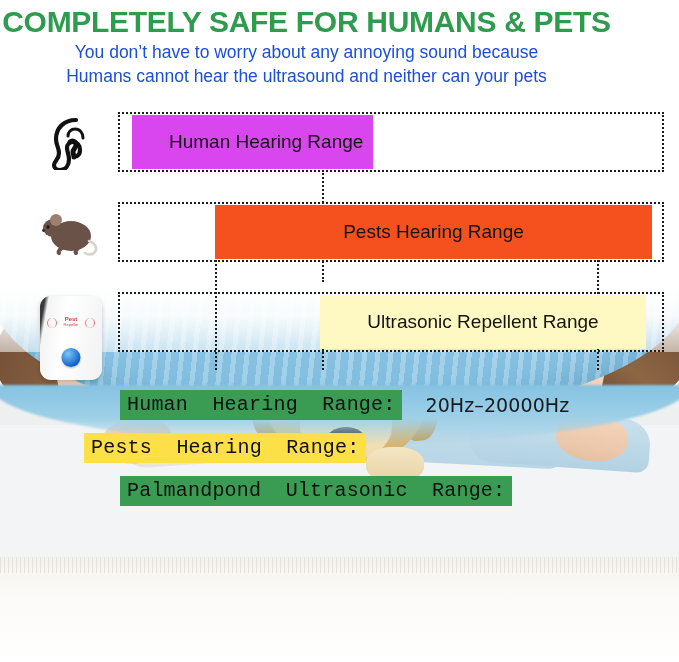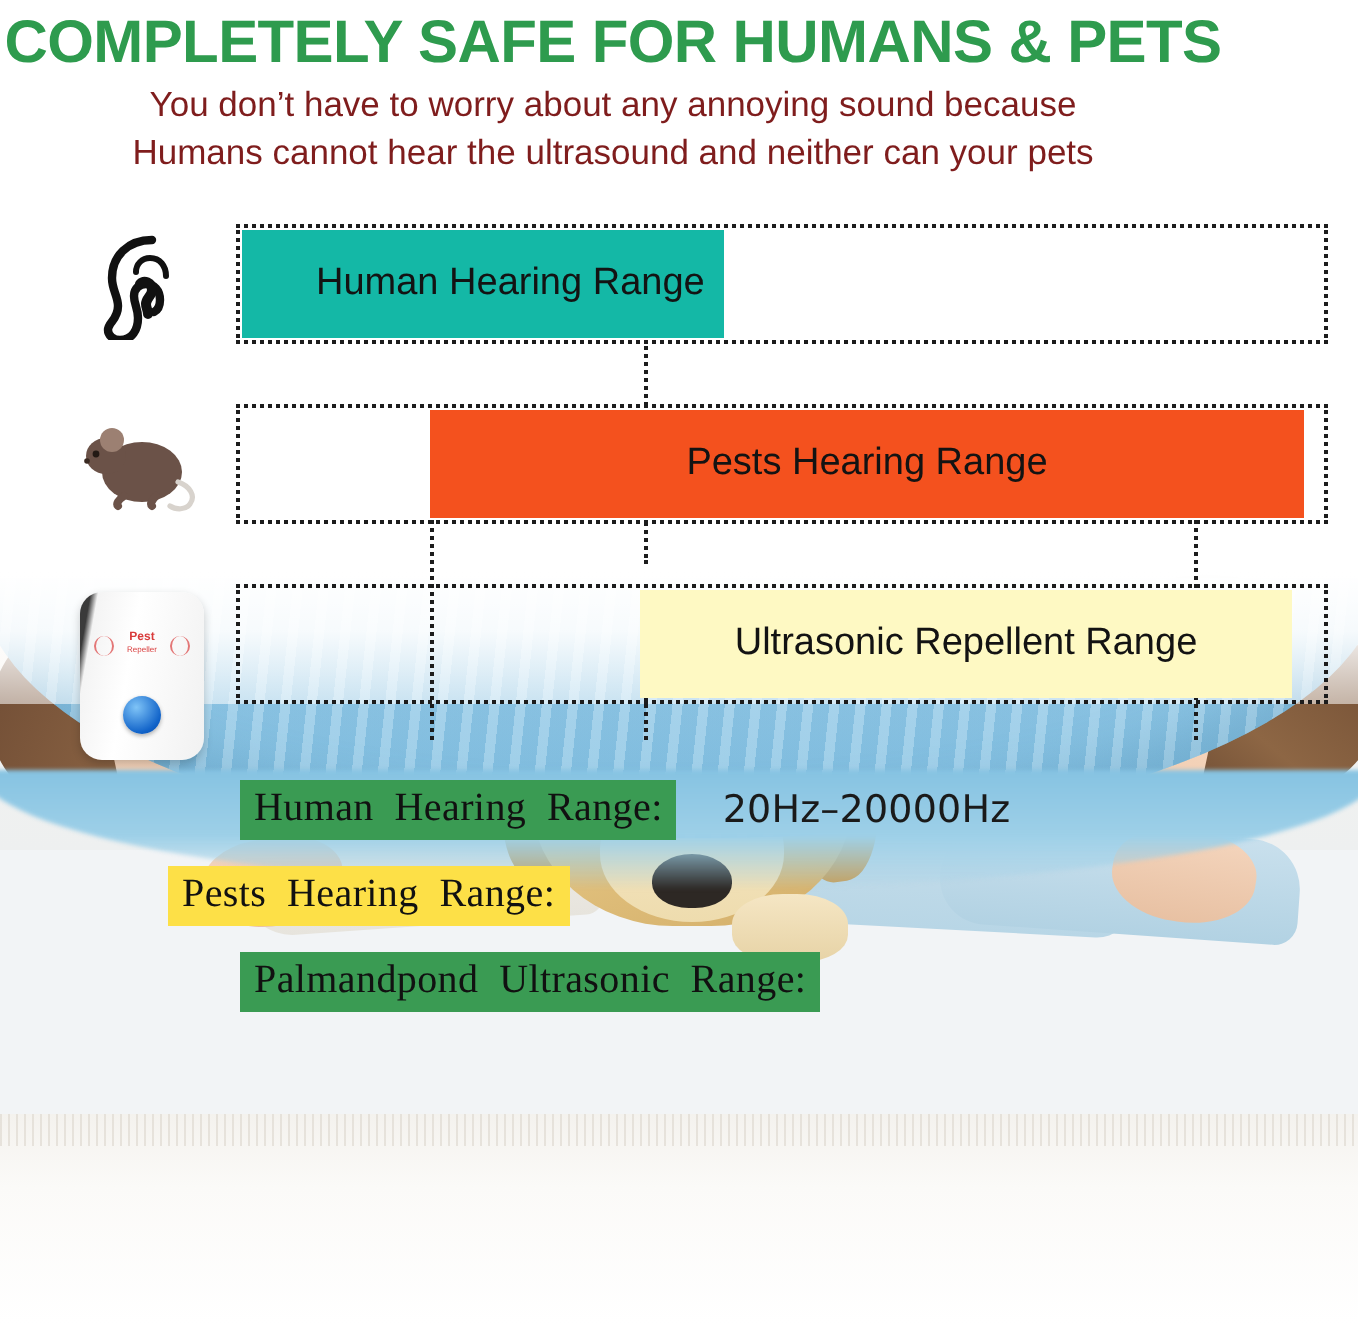--- a/index.html
+++ b/index.html
@@ -161,21 +161,21 @@
     background:linear-gradient(#ffffff 0%,rgba(255,255,255,.92) 45%,rgba(255,255,255,.55) 100%);
   }
 
   
   #header{position:absolute;left:0;top:0;width:613px;}
   .title{
     text-align:center;font-size:30px;font-weight:700;letter-spacing:-.3px;
     margin:6px 0 2px;line-height:1.06;white-space:nowrap;
   }
   .subtitle{
-    text-align:center;font-size:17.5px;color:#7f1d1d;line-height:1.38;
+    text-align:center;font-size:17.5px;color:#1d4ed8;line-height:1.38;
     margin:0 12px;
   }
 
   
   #chart{position:absolute;left:0;top:112px;width:679px;}
   .row{position:relative;height:62px;margin-bottom:28px;}
   .row-icon{
     position:absolute;left:36px;top:50%;transform:translateY(-50%);
     width:66px;height:58px;display:flex;align-items:center;justify-content:center;
   }
@@ -189,21 +189,21 @@
     font-size:19px;color:#131313;white-space:nowrap;
   }
   .bar.human{justify-content:flex-start;padding-left:14px;}
   .vline{position:absolute;width:0;border-left:2px dotted #1c1c1c;}
 
   
   #legend{position:absolute;left:0;top:383px;width:679px;}
   .leg-row{height:43px;display:flex;align-items:center;font-size:20px;}
   .leg-key{
     color:#111;padding:3px 7px 4px;white-space:pre;
-    font-family:Liberation Serif, serif;letter-spacing:.2px;
+    font-family:Liberation Mono, monospace;letter-spacing:.2px;
   }
   .leg-val{
     color:#1a1a1a;padding-left:23px;white-space:nowrap;
     font-family:"DejaVu Sans",sans-serif;font-size:19px;letter-spacing:.1px;
   }
 
   
   #device{
     position:absolute;left:40px;top:296px;width:62px;height:84px;
     border-radius:11px;
@@ -275,21 +275,21 @@
 
   <div class="row">
     <div class="row-icon">
       <svg width="46" height="54" viewBox="0 0 46 54" aria-hidden="true">
         <path d="M30 4C18 4 10 12 10 23c0 6 3 9 3 14 0 7-5 8-5 12 0 3 3 5 6 5 6 0 9-5 9-11 0-5-2-7-2-11 0-4 3-6 6-6 4 0 7 3 7 8 0 3-1 5-3 6" fill="none" stroke="#111" stroke-width="4.2" stroke-linecap="round"></path>
         <path d="M22 20c0-4 3-7 7-7 5 0 8 4 8 9" fill="none" stroke="#111" stroke-width="3" stroke-linecap="round"></path>
         <path d="M24 26c2-2 6-1 6 3 0 3-3 4-3 7 0 2 1 3 1 5" fill="none" stroke="#111" stroke-width="5" stroke-linecap="round"></path>
       </svg>
     </div>
     <div class="track" style="left:118px;width:546px;"></div>
-    <div class="bar human" style="left:121px;width:204px;background:#14b8a6;padding-left:37px;">
+    <div class="bar human" style="left:132px;width:204px;background:#d946ef;padding-left:37px;">
       <span>Human Hearing Range</span>
     </div>
   </div>
 
   <div class="vline" style="left:322px;top:58px;height:112px;"></div>
 
   <div class="row">
     <div class="row-icon">
       <svg width="62" height="50" viewBox="0 0 62 50" aria-hidden="true">
         <ellipse cx="33" cy="28" rx="20" ry="15" fill="#6b5248"></ellipse>

